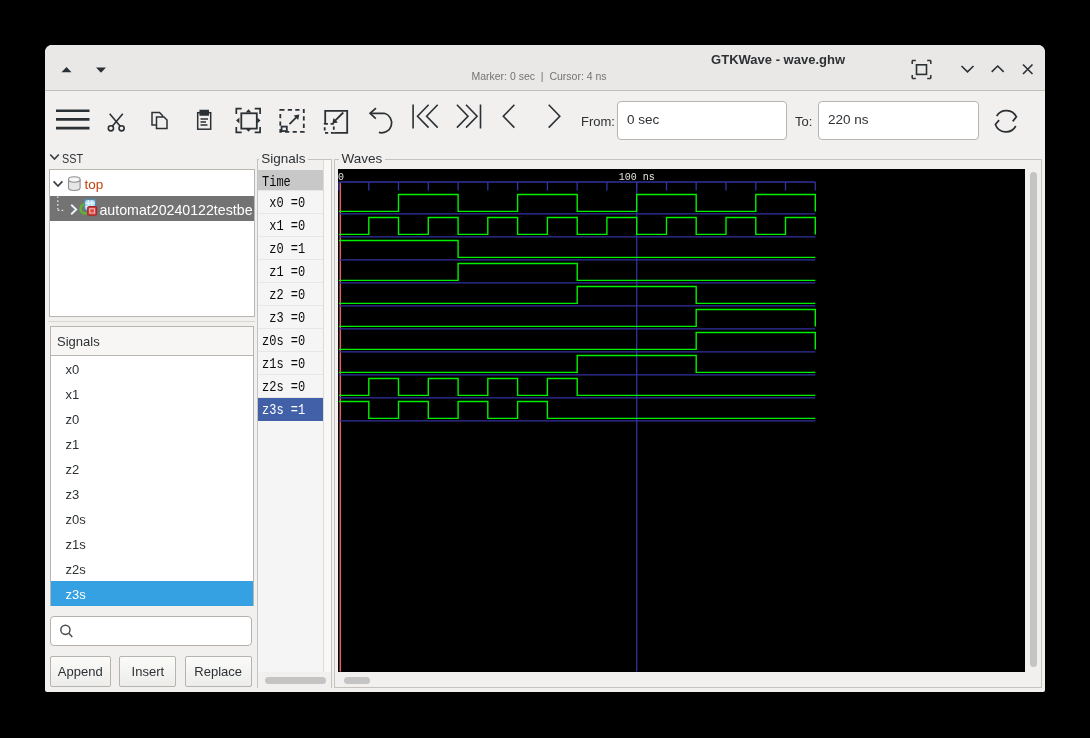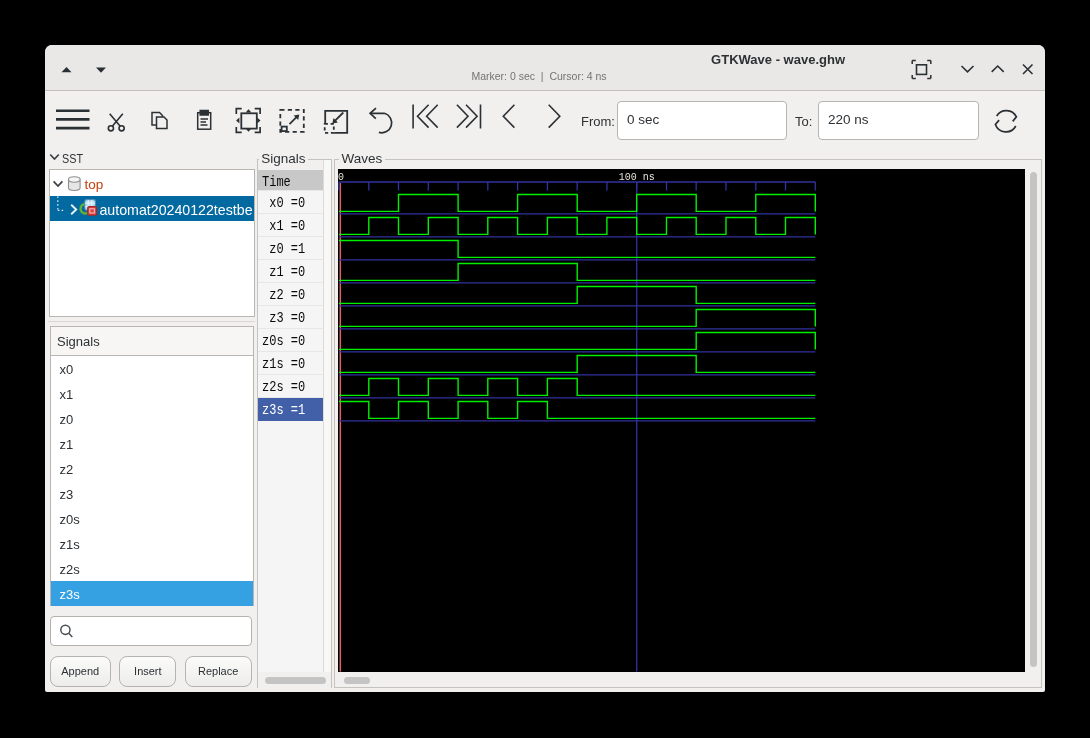--- a/index.html
+++ b/index.html
@@ -6,25 +6,25 @@
 .abs{position:absolute}
 .win{position:absolute;left:45px;top:44.5px;width:999.5px;height:647.8px;background:#f1f0ef;border-radius:7px 7px 2px 2px;box-shadow:0 0 0 1px rgba(0,0,0,.55)}
 .tbar{position:absolute;left:45px;top:44.5px;width:999.5px;height:46.5px;background:#e9e8e7;border-radius:7px 7px 0 0;border-bottom:1px solid #c3c0bc}
 .title{position:absolute;left:245px;top:51.5px;width:600px;text-align:right;font-size:13px;font-weight:700;color:#2d3134}
 .subtitle{position:absolute;left:239px;top:70px;width:600px;text-align:center;font-size:10.5px;color:#737373}
 .entry{position:absolute;height:38.5px;top:101px;background:#fff;border:1px solid #b8b4af;border-radius:4px;font-size:13.5px;color:#2d3134;line-height:36.5px;padding-left:9px}
 .tlabel{position:absolute;top:114px;font-size:13px;color:#2d3134}
 .box{position:absolute;background:#fff;border:1px solid #b9b5b0}
 .explabel{position:absolute;font-size:13.5px;color:#2d3134}
 .treerow{position:absolute;left:49.9px;width:203.7px;height:25.2px;font-size:13.5px;color:#c2410c;line-height:28px;overflow:hidden}
-.tsel{background:#0369a1;color:#fff}
+.tsel{background:#737373;color:#fff}
 .lhead{position:absolute;left:49.5px;top:325.6px;width:204px;height:30.2px;background:#f7f6f5;border:1px solid #b9b5b0;font-size:13px;color:#2d3134;line-height:29px;padding-left:6.5px}
-.lrow{position:absolute;left:50.5px;width:202px;font-size:13px;color:#2d3134;line-height:27px;padding-left:9px}
+.lrow{position:absolute;left:50.5px;width:202px;font-size:13px;color:#2d3134;line-height:27px;padding-left:15px}
 .lsel{background:#35a0e2;color:#fff}
-.btn{position:absolute;top:655.5px;height:31.2px;background:linear-gradient(#fbfbfa,#ececeb);border:1px solid #b7b3ae;border-radius:8px;font-size:11px;color:#2d3134;text-align:center;line-height:29px}
+.btn{position:absolute;top:655.5px;height:31.2px;background:linear-gradient(#fbfbfa,#ececeb);border:1px solid #b7b3ae;border-radius:2px;font-size:13px;color:#2d3134;text-align:center;line-height:29px}
 .mono{font-family:"Liberation Mono",monospace}
 .mrow{position:absolute;left:258px;width:64.8px;height:23px;font-family:"Liberation Mono",monospace;font-size:12px;color:#0a0a0a;line-height:27px;white-space:pre;padding-left:4px;box-shadow:0 -1px 0 #e9e7e5}
 .sel{background:#4160a8;color:#fff}
 .ty{display:inline-block;transform:scaleY(1.18);transform-origin:50% 55%}
 .framelabel{position:absolute;font-size:13.5px;color:#2d3134}
 .scroll{position:absolute;background:#c4c4c4;border-radius:3.5px}
 </style></head><body>
 <div class="win"></div>
 <div class="tbar"></div>
 <svg width="1000" height="47" viewBox="0 0 1000 47" style="position:absolute;left:45px;top:44.5px" fill="none" stroke="#2b3035" stroke-width="1.5">

